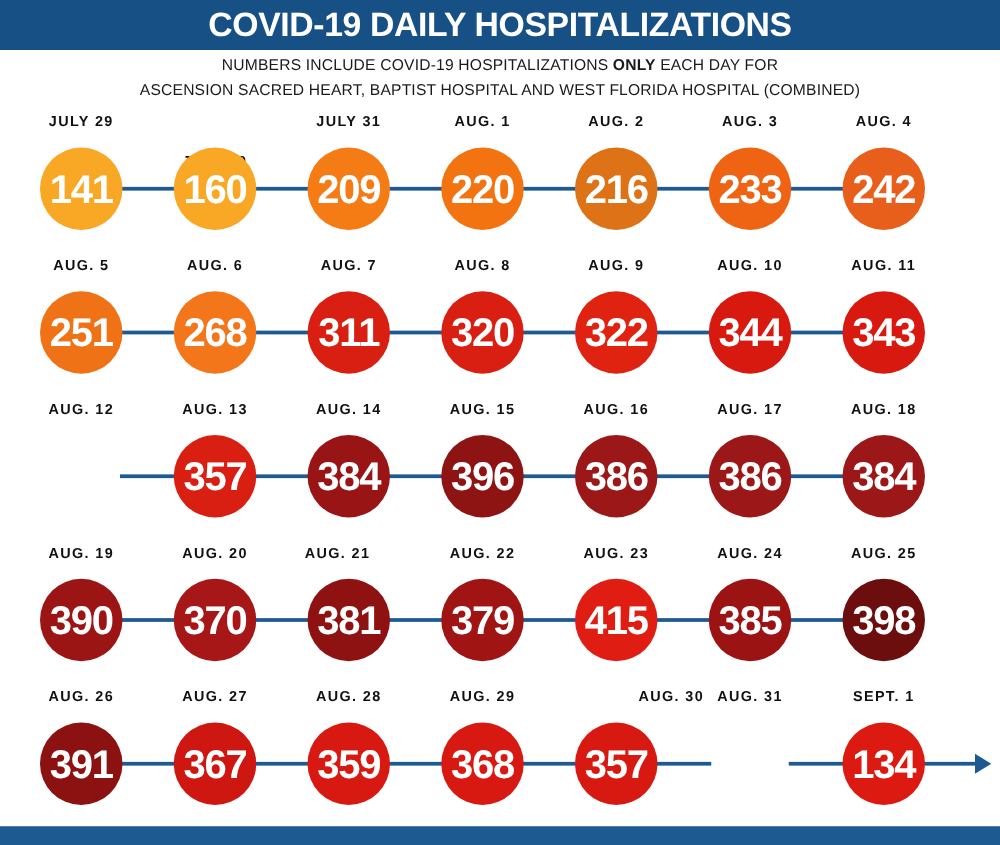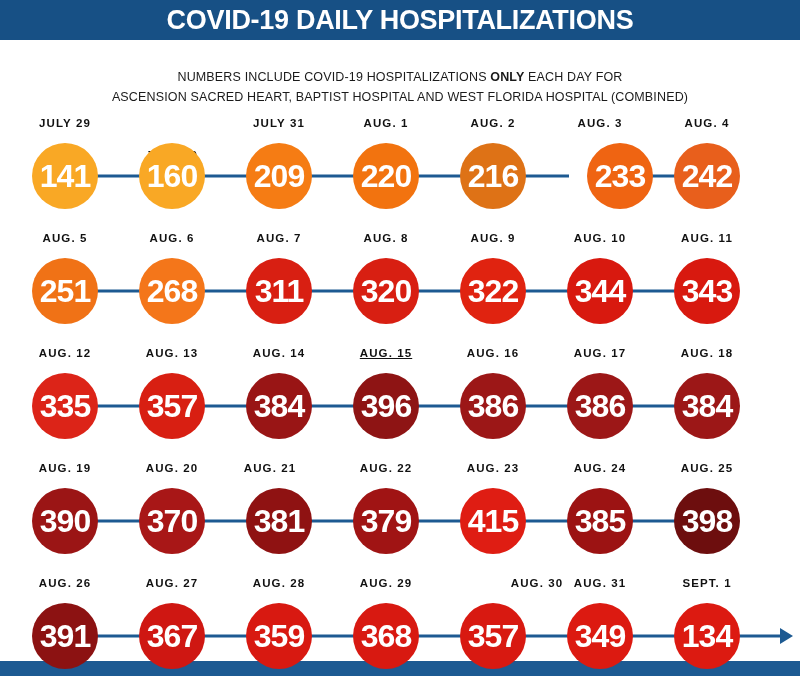--- a/index.html
+++ b/index.html
@@ -38,21 +38,21 @@
     font-weight: bold;
     letter-spacing: -0.3px;
     line-height: 1;
     text-align: center;
     white-space: nowrap;
   }
 
   
   .subtitle-block {
     flex: 0 0 auto;
-    padding-top: 27px;
+    padding-top: 2px;
     text-align: center;
   }
   .subtitle-line {
     font-size: 12.5px;
     color: #1a1a1a;
     letter-spacing: 0.15px;
     line-height: 20px;
     white-space: nowrap;
   }
   .subtitle-line .em {
@@ -182,21 +182,21 @@
           </div>
           <div class="connector" style="left: 417px; width: 45px; background: rgb(29, 90, 146);"></div>
           <div class="node" style="left: 386px; background: rgb(242, 115, 15);">
             <span class="node-value">220</span>
           </div>
           <div class="connector" style="left: 524px; width: 45px; background: rgb(29, 90, 146);"></div>
           <div class="node" style="left: 493px; background: rgb(222, 114, 22);">
             <span class="node-value">216</span>
           </div>
           <div class="connector" style="left: 631px; width: 45px; background: rgb(29, 90, 146);"></div>
-          <div class="node" style="left: 620px; background: rgb(239, 100, 18);">
+          <div class="node" style="left: 600px; background: rgb(239, 100, 18);">
             <span class="node-value">233</span>
           </div>
           <div class="node" style="left: 707px; background: rgb(232, 95, 28);">
             <span class="node-value">242</span>
           </div>
         </div>
       </div>
       <div class="day-row">
         <div class="labels-strip">
           <div class="day-label" style="left: 65px;">AUG. 5</div>
@@ -235,30 +235,27 @@
           <div class="node" style="left: 707px; background: rgb(216, 25, 15);">
             <span class="node-value">343</span>
           </div>
         </div>
       </div>
       <div class="day-row">
         <div class="labels-strip">
           <div class="day-label" style="left: 65px;">AUG. 12</div>
           <div class="day-label" style="left: 172px;">AUG. 13</div>
           <div class="day-label" style="left: 279px;">AUG. 14</div>
-          <div class="day-label" style="left: 386px; text-decoration: underline;">AUG. 15</div>
+          <div class="day-label" style="left: 386px;">AUG. 15</div>
           <div class="day-label" style="left: 493px;">AUG. 16</div>
           <div class="day-label" style="left: 600px;">AUG. 17</div>
           <div class="day-label" style="left: 707px;">AUG. 18</div>
         </div>
         <div class="circles-strip">
           <div class="connector" style="left: 96px; width: 45px; background: rgb(29, 90, 146);"></div>
-          <div class="node" style="left: 65px; background: rgb(220, 36, 24);">
-            <span class="node-value">335</span>
-          </div>
           <div class="connector" style="left: 203px; width: 45px; background: rgb(29, 90, 146);"></div>
           <div class="node" style="left: 172px; background: rgb(216, 31, 18);">
             <span class="node-value">357</span>
           </div>
           <div class="connector" style="left: 310px; width: 45px; background: rgb(29, 90, 146);"></div>
           <div class="node" style="left: 279px; background: rgb(153, 21, 21);">
             <span class="node-value">384</span>
           </div>
           <div class="connector" style="left: 417px; width: 45px; background: rgb(29, 90, 146);"></div>
           <div class="node" style="left: 386px; background: rgb(142, 20, 20);">
@@ -342,23 +339,20 @@
           </div>
           <div class="connector" style="left: 417px; width: 45px; background: rgb(29, 90, 146);"></div>
           <div class="node" style="left: 386px; background: rgb(216, 25, 17);">
             <span class="node-value">368</span>
           </div>
           <div class="connector" style="left: 524px; width: 45px; background: rgb(29, 90, 146);"></div>
           <div class="node" style="left: 493px; background: rgb(216, 25, 17);">
             <span class="node-value">357</span>
           </div>
           <div class="connector" style="left: 631px; width: 45px; background: rgb(29, 90, 146);"></div>
-          <div class="node" style="left: 600px; background: rgb(220, 26, 17);">
-            <span class="node-value">349</span>
-          </div>
           <div class="node" style="left: 707px; background: rgb(220, 26, 17);">
             <span class="node-value">134</span>
           </div>
           <div class="connector" style="left: 738px; width: 42px;"></div>
           <div class="arrow-head" style="left: 780px;"></div>
         </div>
       </div>
     </div>
 
   <div class="footer-bar"></div>

